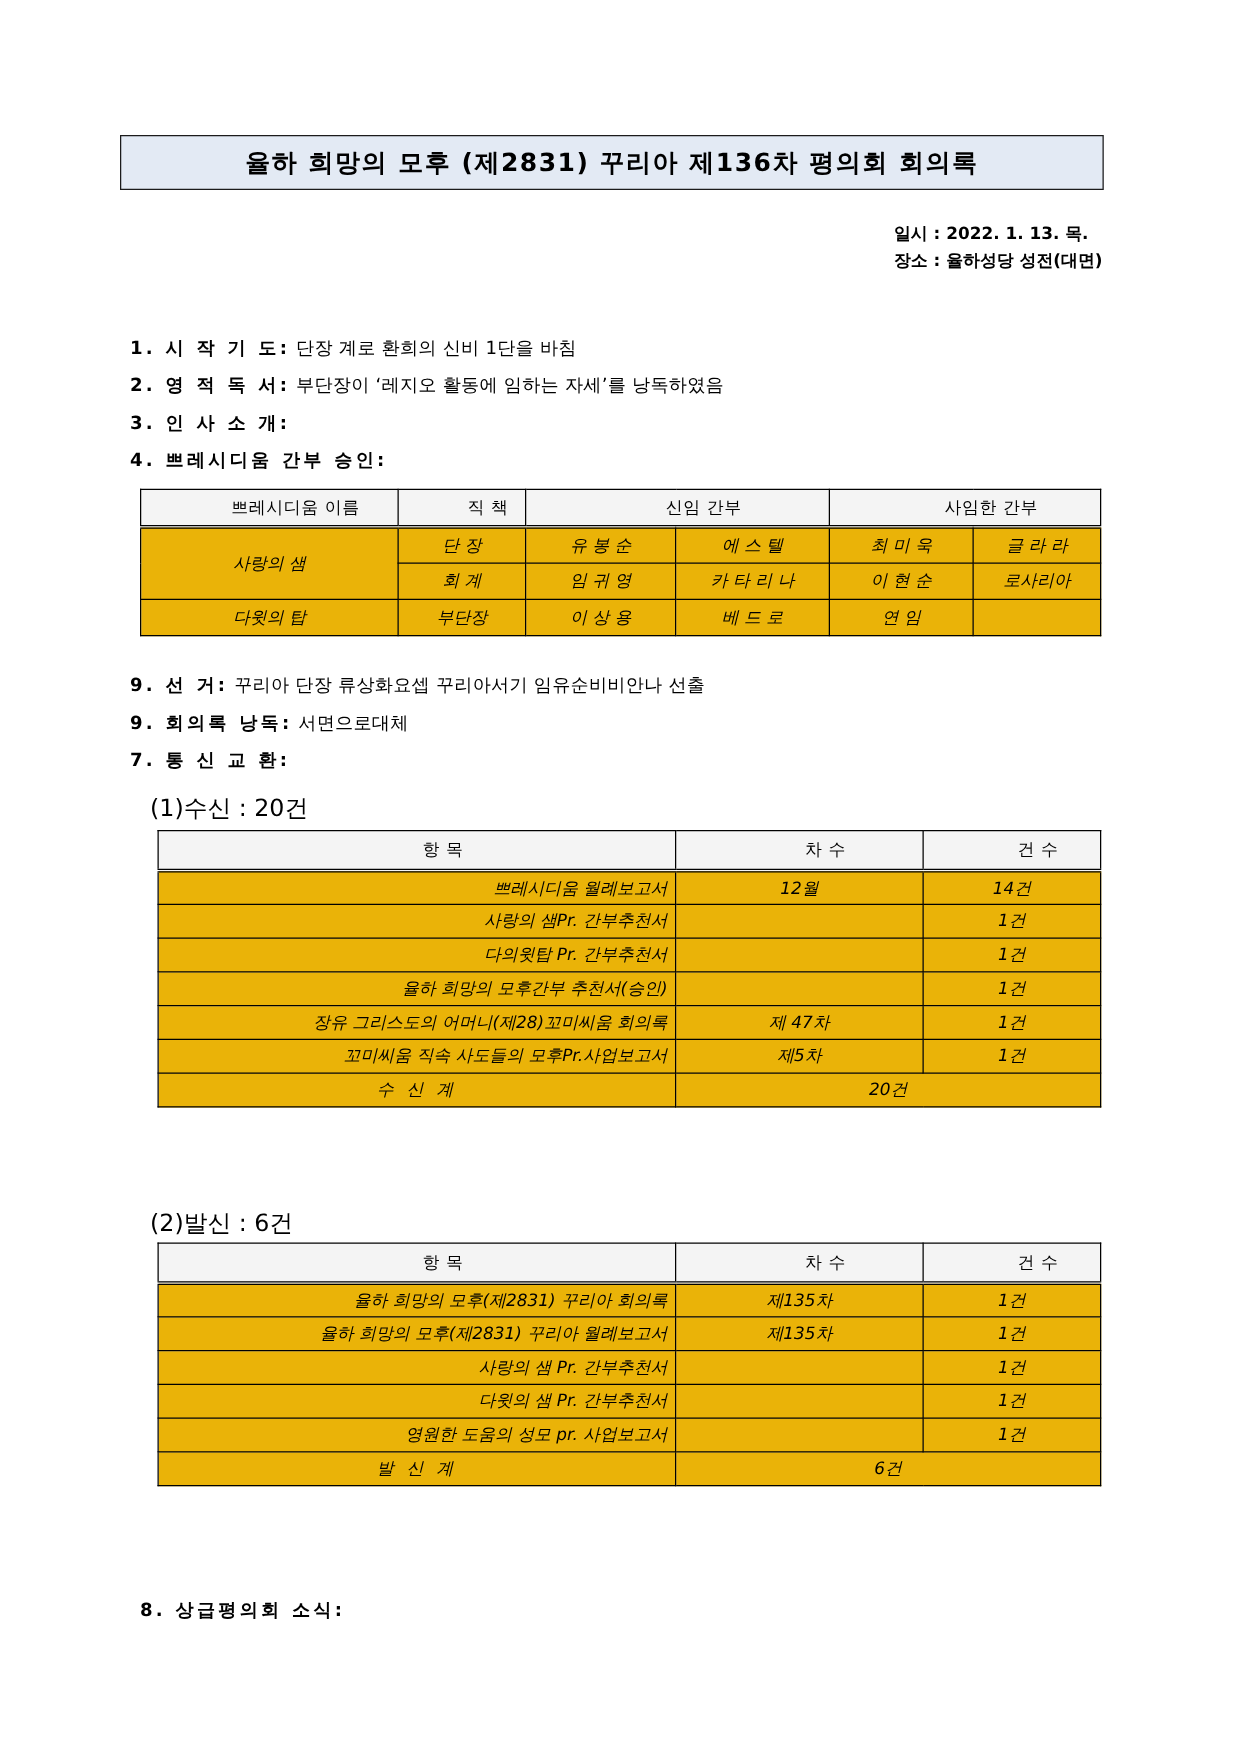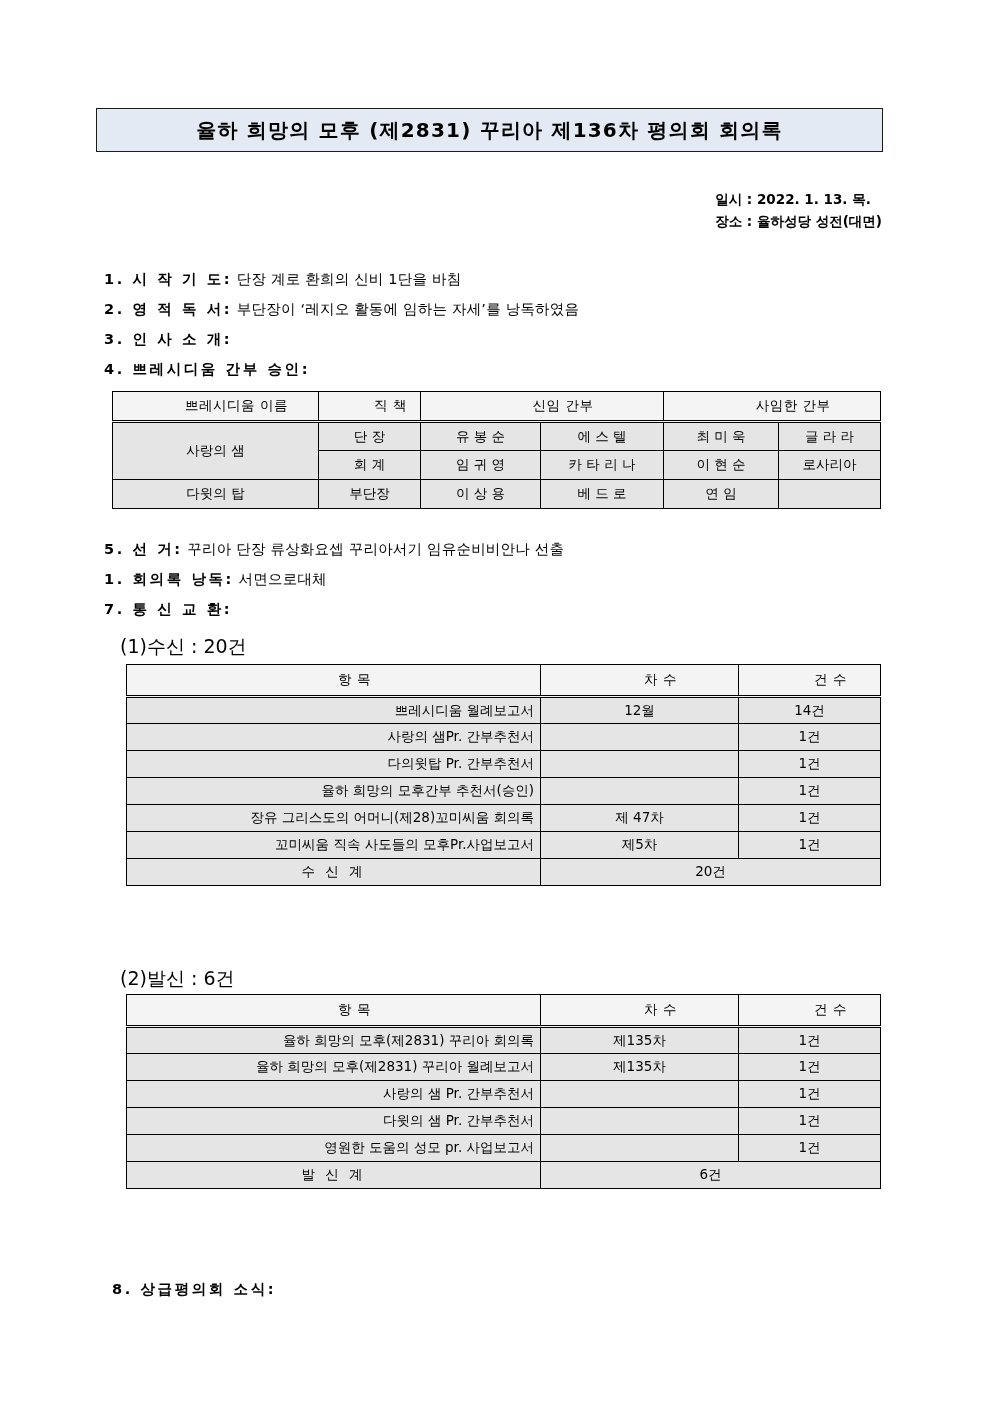--- a/index.html
+++ b/index.html
@@ -42,21 +42,21 @@
     font-size: 20px;
     font-weight: bold;
     letter-spacing: 1.2px;
     white-space: nowrap;
   }
 
   
   .meta {
     position: absolute;
     right: 110px;
-    top: 188px;
+    top: 176px;
     text-align: left;
     font-size: 13.5px;
     line-height: 22px;
     font-weight: bold;
   }
   .meta div { white-space: nowrap; }
 
   
   .item {
     position: absolute;
@@ -94,21 +94,21 @@
     box-sizing: border-box;
   }
   table.doc thead th {
     background: #f4f4f4;
     text-align: center;
     letter-spacing: 0.5px;
     border-bottom: 3px double #000000;
     height: 32px;
     padding-left: 48px;
   }
-  table.doc tbody td { background: #e5e5e5; }
+  table.doc tbody td { background: #eab308; font-style: italic; }
   .c { text-align: center; }
   .l { text-align: right; padding-left: 10px; }
   .spread3 { letter-spacing: 3px; }
   .total-row td {
     border-top: 2px solid #000000;
     height: 29px;
   }
 
   
   #tbl-officers { left: 112px; top: 391px; width: 768px; }
@@ -193,26 +193,26 @@
         <td class="c">부단장</td>
         <td class="c">이 상 용</td>
         <td class="c">베 드 로</td>
         <td class="c">연    임</td>
         <td class="c empty"></td>
       </tr>
     </tbody>
   </table>
 
   <div class="item" style="left:104px; top:540px;">
-    <span class="num">5. 선         거:</span>
+    <span class="num">9. 선         거:</span>
     <span class="val">꾸리아 단장 류상화요셉  꾸리아서기 임유순비비안나 선출</span>
   </div>
 
   <div class="item" style="left:104px; top:570px;">
-    <span class="num">1. 회의록 낭독:</span>
+    <span class="num">9. 회의록 낭독:</span>
     <span class="val">서면으로대체</span>
   </div>
 
   <div class="item" style="left:104px; top:600px;">
     <span class="num">7. 통 신 교 환:</span>
     <span class="val"></span>
   </div>
 
   <div class="subitem" style="left:120px; top:634px;">(1)수신 : 20건</div>
 

